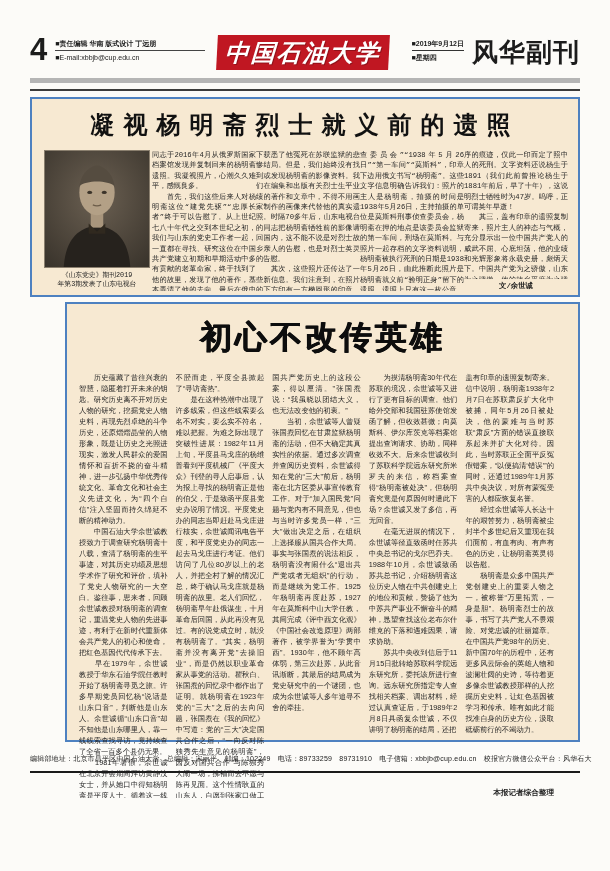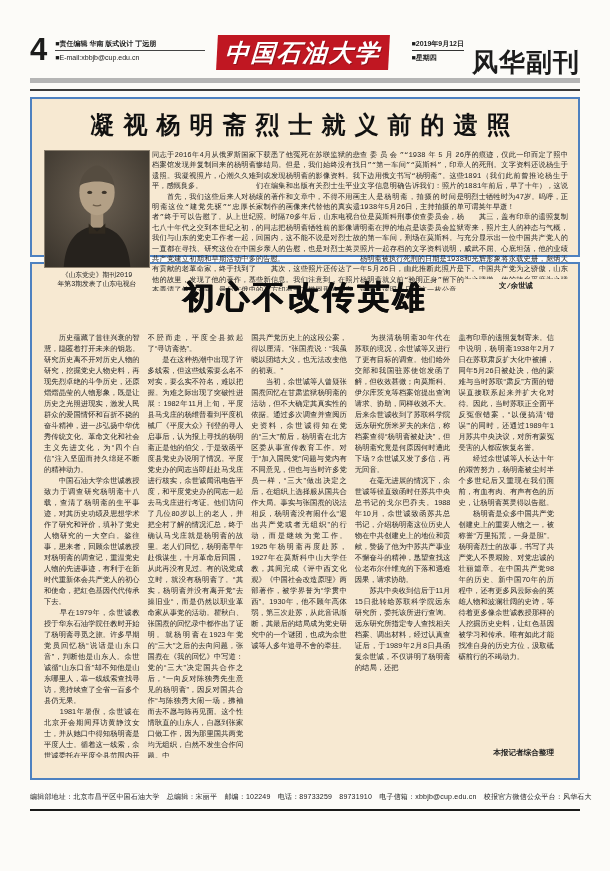--- a/index.html
+++ b/index.html
@@ -17,29 +17,29 @@
   .credits .row1{font-weight:bold;border-bottom:1px solid #444;padding-bottom:2px;margin-bottom:2px;}
   .masthead{
     margin:2px auto 0 auto;background:#c01722;color:#fff;width:172px;height:35px;
     display:flex;align-items:center;justify-content:center;
     font-family:"DejaVu Serif",serif;font-weight:bold;font-style:italic;
     font-size:24px;letter-spacing:2px;transform:skewX(-3deg);
     text-shadow:1px 1px 0 rgba(0,0,0,.25);white-space:nowrap;
   }
   .dateblock{font-size:7px;font-weight:bold;line-height:9px;margin:6px 8px 0 auto;text-align:left;}
   .dateblock .d1{border-bottom:1px solid #333;padding-bottom:2px;margin-bottom:2px;}
-  .sectiontitle{font-size:26px;font-weight:900;letter-spacing:1px;margin-top:12px;white-space:nowrap;}
+  .sectiontitle{font-size:26px;font-weight:900;letter-spacing:1px;margin-top:2px;white-space:nowrap;}
 
   .bar-gray{height:5px;background:#b5b5b5;margin-top:3px;}
   .bar-dark{height:2px;background:#3b3b3b;margin-top:6px;}
 
   
   .artbox{border:2px solid #4e81c0;background:#f7e9d2;margin-top:6px;box-sizing:border-box;}
-  .topbox{height:160px;}
-  .mainbox{height:518px;margin-top:5px;}
+  .topbox{height:200px;}
+  .mainbox{height:440px;margin-top:5px;margin-left:35px;}
 
   .tophead{
     text-align:center;margin-top:10px;
     font-family:"DejaVu Serif",serif;font-weight:bold;
     font-size:24px;letter-spacing:9px;color:#111;white-space:nowrap;
   }
   .topcols{display:flex;padding:9px 10px 8px 10px;height:158px;box-sizing:border-box;font-family:Liberation Mono, monospace;}
   .photocol{width:110px;flex:none;display:flex;flex-direction:column;align-items:center;}
   .photo{width:104px;height:116px;border:1px solid #8a7f6e;background:#494138;flex:none;}
   .photo svg{display:block;width:100%;height:100%;}

